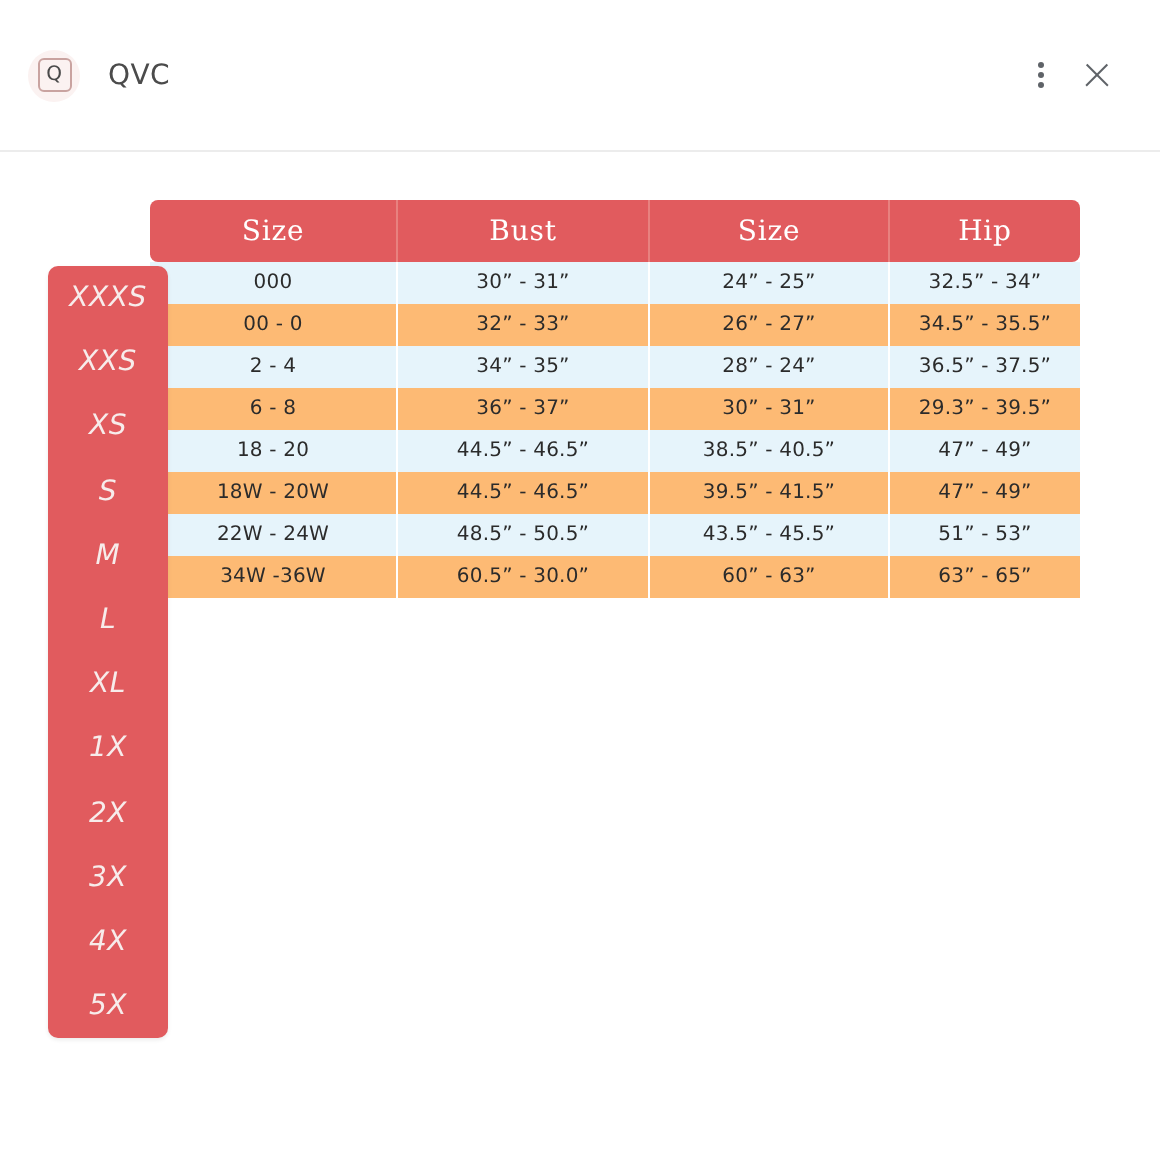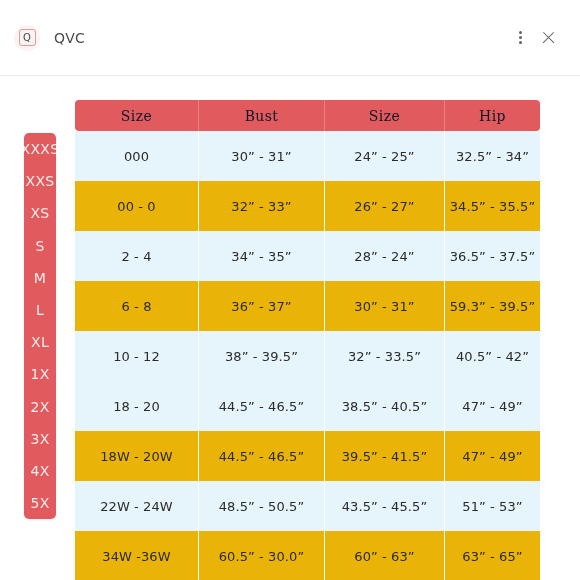--- a/index.html
+++ b/index.html
@@ -104,26 +104,27 @@
     left: 0;
     top: 100px;
     width: 580px;
   }
 
   
   .size-rail {
     position: absolute;
     left: 24px;
     top: 33px;          
-    width: 32px;
+    width: 60px;
     background: #e15b5e;
     border-radius: 5px;
     overflow: hidden;
     z-index: 3;
     box-shadow: 0 1px 2px rgba(0,0,0,0.08);
+    font-style: italic;
   }
   .size-rail .rail-cell {
     height: 32.2px;
     display: flex;
     align-items: center;
     justify-content: center;
     color: #f7eceb;
     font-size: 14px;
     font-family: "DejaVu Sans", sans-serif;
     letter-spacing: 0.3px;
@@ -134,48 +135,48 @@
     position: absolute;
     left: 75px;
     top: 0;
     width: 465px;
     border-collapse: separate;
     border-spacing: 0;
     table-layout: fixed;
   }
   table.size-table thead th {
     background: #e15b5e;
-    color: #0f172a;
+    color: #ffffff;
     font-family: "DejaVu Serif", serif;
     font-size: 14px;
     font-weight: normal;
     height: 31px;
     text-align: center;
     letter-spacing: 0.4px;
     border-right: 1px solid #e8817f;
     box-sizing: border-box;
   }
   table.size-table thead th:last-child { border-right: none; }
   table.size-table thead th:first-child { border-radius: 4px 0 0 4px; }
   table.size-table thead th:last-child  { border-radius: 0 4px 4px 0; }
 
   table.size-table tbody td {
-    height: 50px;
+    height: 21px;
     text-align: center;
-    font-size: 13px;
+    font-size: 10px;
     color: #2b2b2b;
     font-family: "DejaVu Sans", sans-serif;
     border-right: 1px solid #ffffff;
     box-sizing: border-box;
     letter-spacing: 0.1px;
     white-space: nowrap;
   }
   table.size-table tbody td:last-child { border-right: none; }
   table.size-table tbody tr.row-blue   td { background: #e6f4fb; }
-  table.size-table tbody tr.row-violet td { background: #eab308; }
+  table.size-table tbody tr.row-violet td { background: #fdba74; }
 
   col.c-size  { width: 124px; }
   col.c-bust  { width: 126px; }
   col.c-waist { width: 120px; }
   col.c-hip   { width: 95px; }
 </style>
 </head>
 <body>
 
 <div class="topbar">
@@ -244,27 +245,21 @@
         <tr class="row-blue">
           <td>2 - 4</td>
           <td>34” - 35”</td>
           <td>28” - 24”</td>
           <td>36.5” - 37.5”</td>
         </tr>
         <tr class="row-violet">
           <td>6 - 8</td>
           <td>36” - 37”</td>
           <td>30” - 31”</td>
-          <td>59.3” - 39.5”</td>
-        </tr>
-        <tr class="row-blue">
-          <td>10 - 12</td>
-          <td>38” - 39.5”</td>
-          <td>32” - 33.5”</td>
-          <td>40.5” - 42”</td>
+          <td>29.3” - 39.5”</td>
         </tr>
         <tr class="row-blue">
           <td>18 - 20</td>
           <td>44.5” - 46.5”</td>
           <td>38.5” - 40.5”</td>
           <td>47” - 49”</td>
         </tr>
         <tr class="row-violet">
           <td>18W - 20W</td>
           <td>44.5” - 46.5”</td>

